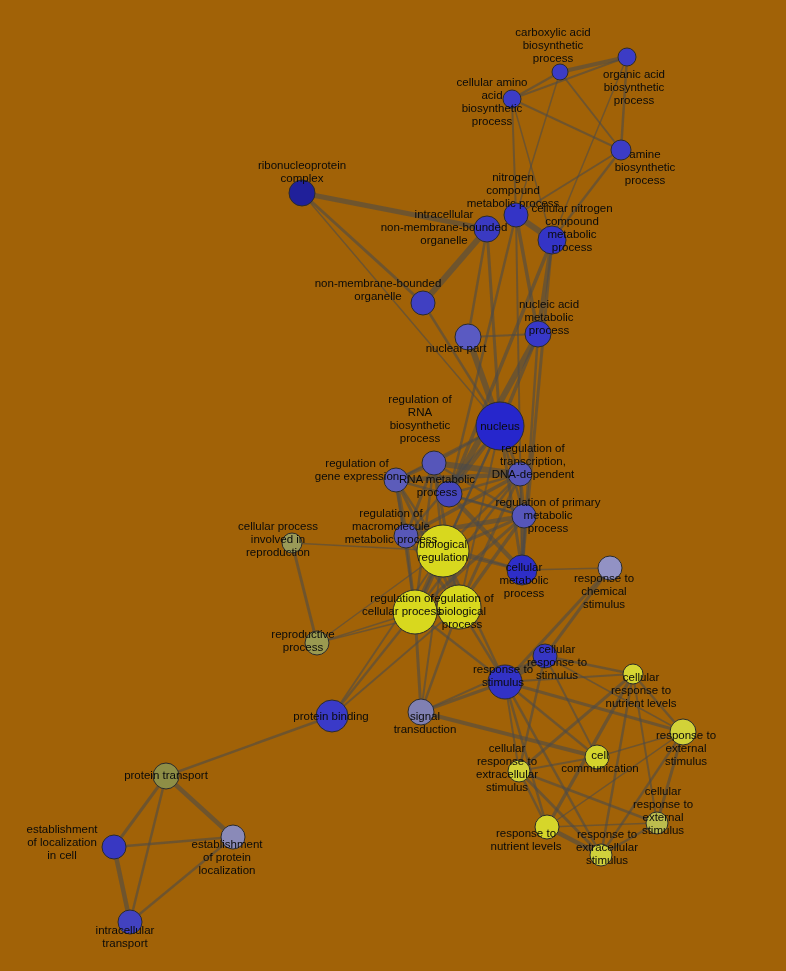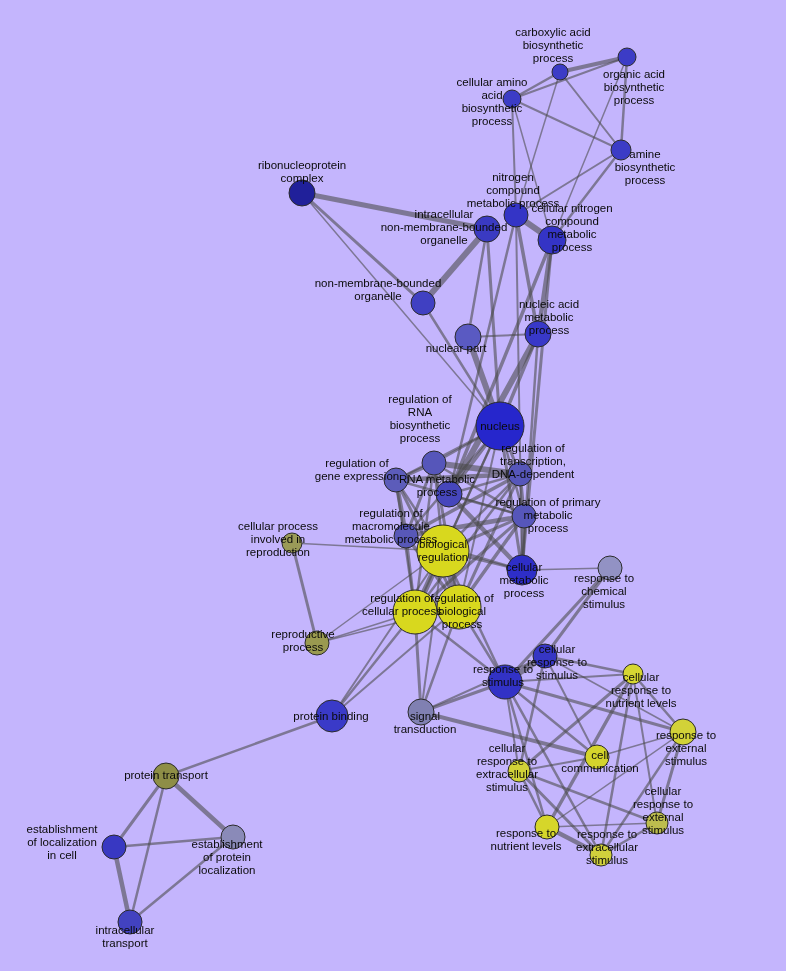--- a/index.html
+++ b/index.html
@@ -5,21 +5,21 @@
   html, body {
     margin: 0;
     padding: 0;
     background: #ffffff;
     font-family: "Liberation Sans", sans-serif;
   }
   .canvas {
     position: relative;
     width: 786px;
     height: 971px;
-    background: #c4b5fd;
+    background: #a16207;
     overflow: hidden;
   }
   .canvas svg {
     position: absolute;
     inset: 0;
     width: 786px;
     height: 971px;
   }
   .edge {
     stroke: #4a4a4a;

